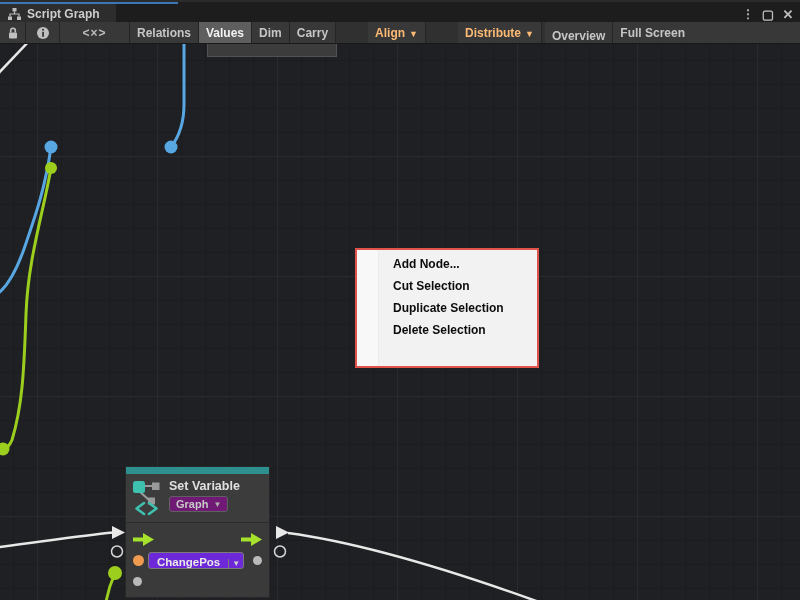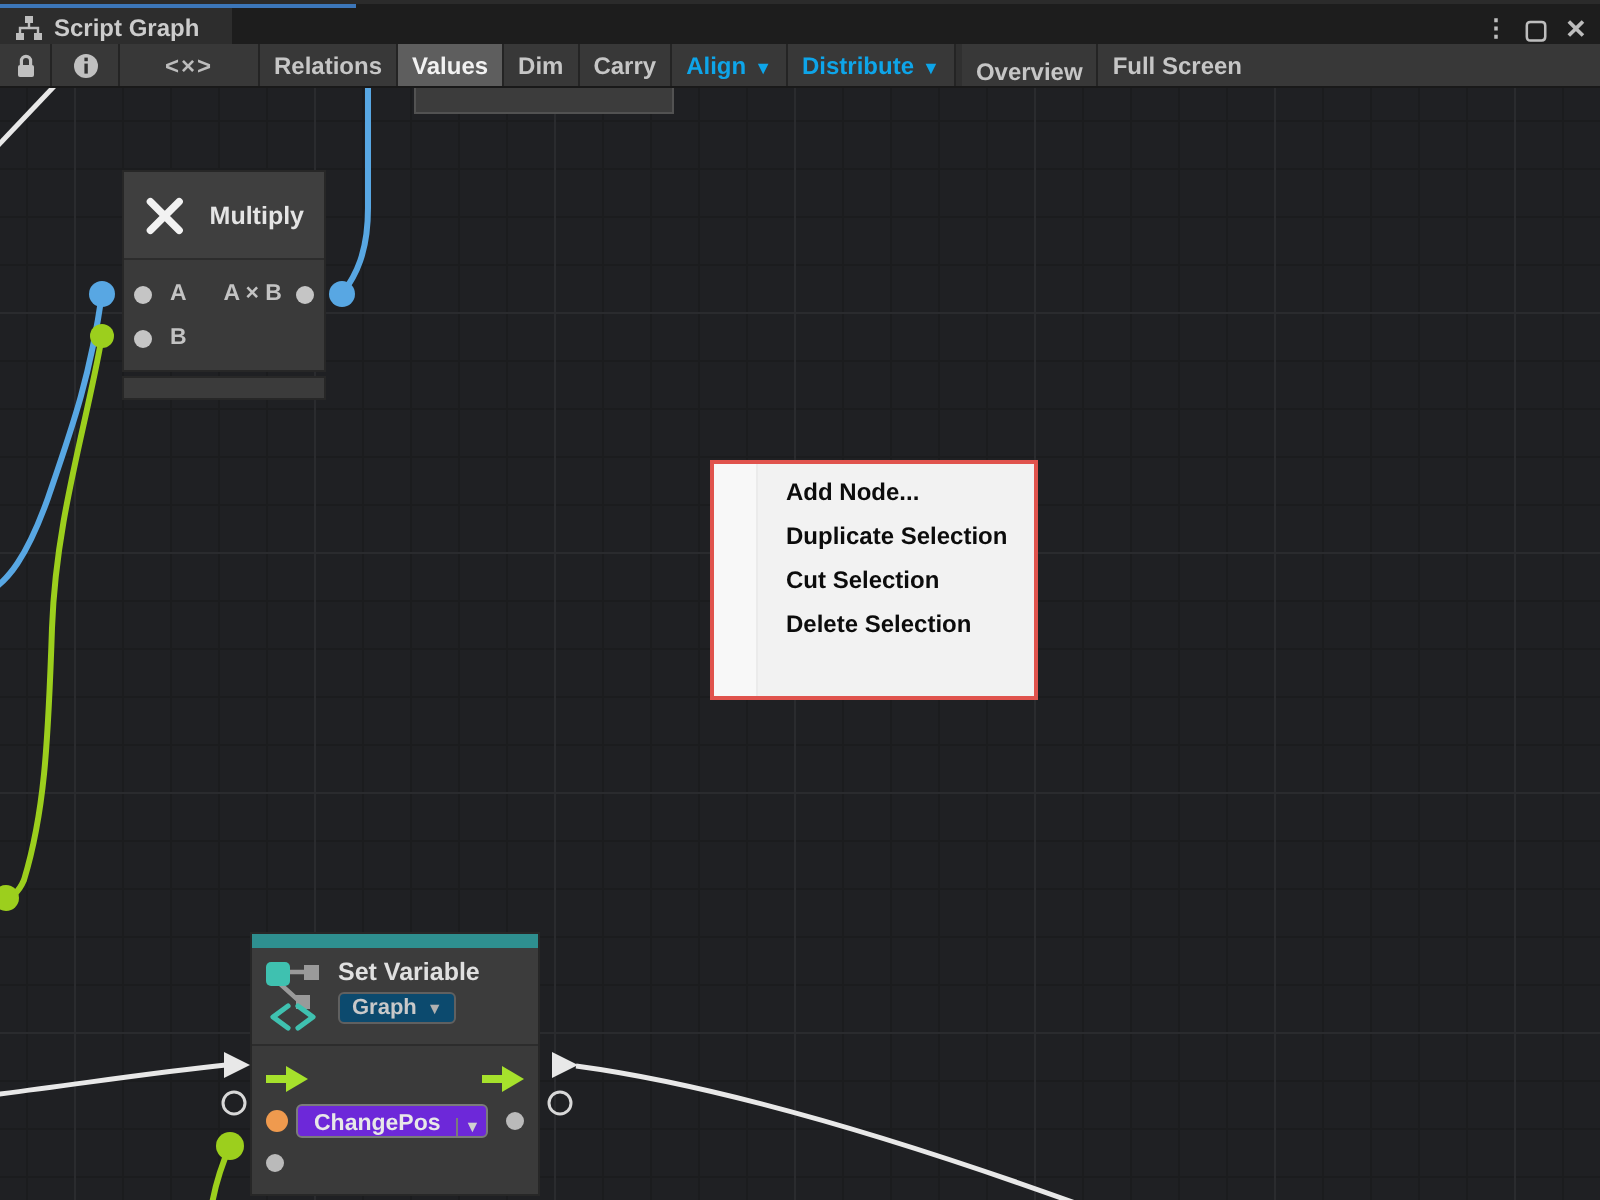--- a/index.html
+++ b/index.html
@@ -26,21 +26,21 @@
   .tb-mid { display:flex; align-items:center; background:#383838; border-right:1px solid #242424; flex:0 0 256px; padding-left:6px; }
   .tb-graph { display:flex; align-items:center; gap:5px; }
   .tb-graph-label { color:#c6c6c6; }
   .tb-zoom-label { margin-left:52px; color:#c2c2c2; }
   .slider { position:relative; width:98px; height:12px; margin-left:8px; }
   .slider-track { position:absolute; left:0; right:0; top:5px; height:2px; background:#6f6f6f; }
   .slider-thumb { position:absolute; right:2px; top:0; width:12px; height:12px; border-radius:50%; background:#9a9a9a; }
   .tb-zoom-value { margin-left:5px; color:#c2c2c2; }
   .tb-right { display:flex; align-items:stretch; flex:1; }
   .tb-right .tb-btn.active { background:#5e5e5e; color:#f2f2f2; }
-  .tb-right .tb-btn.disabled { color:#0ea5e9; }
+  .tb-right .tb-btn.disabled { color:#fdba74;margin-left:32px; }
   .tb-btn .chev { font-size:9px; margin-left:4px; transform:translateY(1px); }
   .tb-btn.overview { margin-left:3px;align-items:flex-end; }
   .tb-btn.fullscreen { border-right:none; flex:1; justify-content:flex-start; }
 
   
   .canvas { position:absolute; left:0; top:44px; width:800px; height:556px; overflow:hidden;
     background-color:#1f2023;
     background-image:
       linear-gradient(#2a2b2e 1px, transparent 1px),
       linear-gradient(90deg, #2a2b2e 1px, transparent 1px),
@@ -65,32 +65,32 @@
   .port-row { height:22px; display:flex; align-items:center; padding:0 5px; color:#c3c3c3; font-size:11.5px; }
   .port-dot { width:9px; height:9px; border-radius:50%; background:#c5c5c5; flex:0 0 auto; }
   .port-label { margin-left:9px; }
   .port-label-right { margin-left:auto; margin-right:7px; }
 
   .setvar { left:125px; top:422px; width:145px; }
   .setvar .teal-bar { height:7px; background:#2e8f8f; }
   .setvar .node-header { display:flex; padding:5px 24px 6px 7px; background:#3c3c3c; border-bottom:1px solid #2c2c2c; }
   .setvar .hdr-col { margin-left:6px; }
   .setvar .node-title { color:#e0e0e0; font-size:12.5px; }
-  .chip { display:inline-flex; align-items:center; background:#0c4a6e; border:1px solid #606060; border-radius:3px; padding:1px 6px; color:#c9c9c9; font-size:11px; margin-top:3px; }
+  .chip { display:inline-flex; align-items:center; background:#701a75; border:1px solid #606060; border-radius:3px; padding:1px 6px; color:#c9c9c9; font-size:11px; margin-top:3px; }
   .chip .chev { font-size:8px; margin-left:5px; color:#b0b0b0; }
   .setvar .port-row { height:21px; padding:0 7px; }
   .dot-orange { width:11px; height:11px; border-radius:50%; background:#ef9a4e; flex:0 0 auto; }
   .dot-gray { width:9px; height:9px; border-radius:50%; background:#bababa; flex:0 0 auto; }
   .var-chip { display:inline-flex; align-items:flex-end; background:#6d28d9; border:1px solid #7b7b7b; border-radius:3px; margin-left:4px; height:17px; font-size:11.5px; color:#e8e8e8; }
   .var-chip .txt { display:flex; align-items:center; padding:0 8px; }
   .var-chip .arrow { display:flex; align-items:center; justify-content:center; width:15px; border-left:1px solid #7b7b7b; font-size:8px; color:#d0d0d0; }
   .row-right { margin-left:auto; }
 
   
-  .context-menu { position:absolute; left:355px; top:186px; width:164px; height:120px; background:#f2f2f2; border:2px solid #e0534d; }
+  .context-menu { position:absolute; left:355px; top:204px; width:184px; height:120px; background:#f2f2f2; border:2px solid #e0534d; }
   .menu-gutter { position:absolute; left:0; top:0; bottom:0; width:22px; background:rgba(255,255,255,0.45); border-right:1px solid rgba(0,0,0,0.05); }
   .menu-item { position:relative; height:22px; line-height:22px; padding-left:36px; font-size:12px; color:#0c0c0c; white-space:nowrap; }
   .menu-items { padding-top:3px; }
 </style>
 </head>
 <body>
 
 <div class="window">
 
   <div class="tabbar">
@@ -184,43 +184,20 @@
       <path d="M 288 489 C 370 500 468 532 550 562" stroke="#e8e8e8" stroke-width="2.5" fill="none"></path>
       <polygon points="276,482 276,495 289,488.5" fill="#e8e8e8"></polygon>
 
       <path d="M 115 529 C 111 538 108 547 106 558" stroke="#9ccf1d" stroke-width="3" fill="none"></path>
       <circle cx="115" cy="529" r="7" fill="#9ccf1d"></circle>
 
       <circle cx="117" cy="507.5" r="5.5" fill="none" stroke="#d8d8d8" stroke-width="1.5"></circle>
       <circle cx="280" cy="507.5" r="5.5" fill="none" stroke="#d8d8d8" stroke-width="1.5"></circle>
     </svg>
 
-    <div class="node multiply">
-      <div class="node-main">
-        <div class="node-header">
-          <svg width="26" height="26" viewBox="0 0 26 26">
-            <path d="M4 4 L22 22 M22 4 L4 22" stroke="#f2f2f2" stroke-width="4.6" stroke-linecap="round" fill="none"></path>
-          </svg>
-          <span class="node-title">Multiply</span>
-        </div>
-        <div class="node-body">
-          <div class="port-row">
-            <span class="port-dot"></span>
-            <span class="port-label">A</span>
-            <span class="port-label port-label-right">A × B</span>
-            <span class="port-dot"></span>
-          </div>
-          <div class="port-row">
-            <span class="port-dot"></span>
-            <span class="port-label">B</span>
-          </div>
-        </div>
-      </div>
-      <div class="node-footer"></div>
-    </div>
 
     <div class="node setvar">
       <div class="node-main">
         <div class="teal-bar"></div>
         <div class="node-header">
           <svg width="30" height="37" viewBox="0 0 30 37">
             <path d="M9 7 h11 M6 12 l10 9" stroke="#9a9a9a" stroke-width="2.2" fill="none"></path>
             <rect x="19" y="3.5" width="7.5" height="7.5" fill="#9a9a9a"></rect>
             <rect x="15" y="18.5" width="7" height="7" fill="#9a9a9a"></rect>
             <rect x="0" y="2" width="12" height="12" rx="2.5" fill="#3fc1b0"></rect>
@@ -258,20 +235,20 @@
           </div>
         </div>
       </div>
 
     </div>
 
     <div class="context-menu">
       <div class="menu-gutter"></div>
       <div class="menu-items">
         <div class="menu-item">Add Node...</div>
+        <div class="menu-item">Cut Selection</div>
         <div class="menu-item">Duplicate Selection</div>
-        <div class="menu-item">Cut Selection</div>
         <div class="menu-item">Delete Selection</div>
       </div>
     </div>
 
   </div>
 </div>
 
 </body></html>

